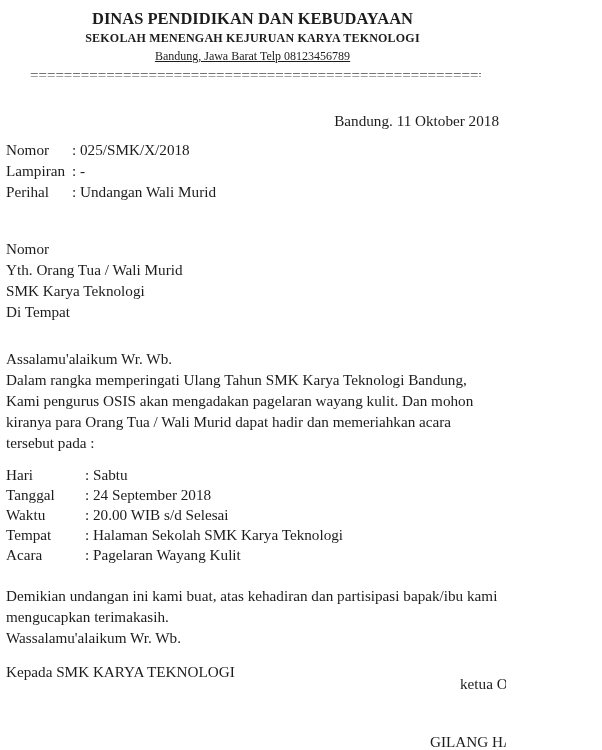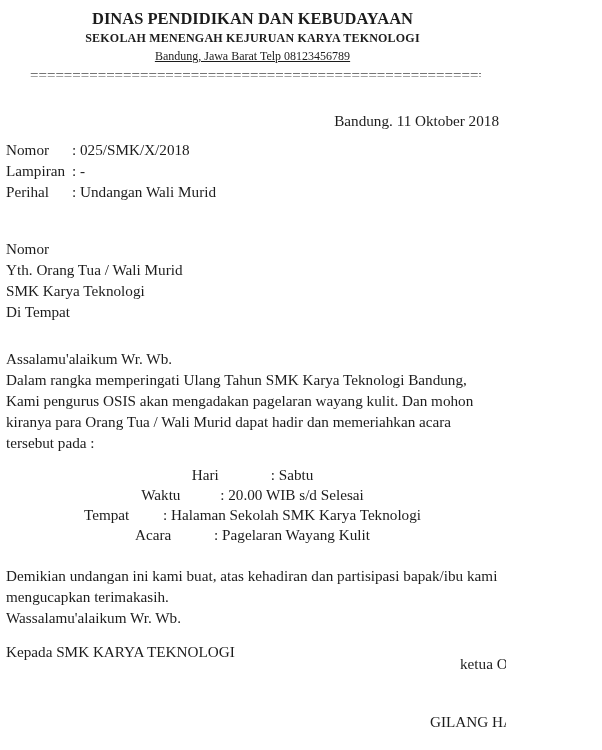--- a/index.html
+++ b/index.html
@@ -33,21 +33,21 @@
     color: #4a4a4a;
     font-size: 15px;
   }
   .date-line { text-align: right; margin-top: 28px; }
   .meta { margin-top: 8px; }
   .meta-row { display: flex; }
   .meta-label { width: 66px; flex: none; }
   .recipient { margin-top: 36px; }
   .opening { margin-top: 26px; }
   .event { margin-top: 12px; line-height: 20px; }
-  .event-row { display: flex; justify-content: center; }
+  .event-row { display: flex; }
   .event-label { width: 79px; flex: none; }
   .closing { margin-top: 20px; }
   .sig { margin-top: 13px; }
   .sig-row { position: relative; }
   .sig-right-title { position: absolute; left: 454px; top: 12px; white-space: nowrap; }
   .sig-names { position: relative; margin-top: 49px; }
   .sig-right-name { position: absolute; left: 424px; top: 0; white-space: nowrap; }
 </style>
 </head>
 <body>
@@ -90,20 +90,24 @@
     <div>Assalamu'alaikum Wr. Wb.</div>
     <div>Dalam rangka memperingati Ulang Tahun SMK Karya Teknologi Bandung, Kami pengurus OSIS akan mengadakan pagelaran wayang kulit. Dan mohon kiranya para Orang Tua / Wali Murid dapat hadir dan memeriahkan acara tersebut pada :</div>
   </div>
 
   <div class="event">
     <div class="event-row">
       <span class="event-label">Hari</span>
       <span class="event-value">: Sabtu</span>
     </div>
     <div class="event-row">
+      <span class="event-label">Tanggal</span>
+      <span class="event-value">: 24 September 2018</span>
+    </div>
+    <div class="event-row">
       <span class="event-label">Waktu</span>
       <span class="event-value">: 20.00 WIB s/d Selesai</span>
     </div>
     <div class="event-row">
       <span class="event-label">Tempat</span>
       <span class="event-value">: Halaman Sekolah SMK Karya Teknologi</span>
     </div>
     <div class="event-row">
       <span class="event-label">Acara</span>
       <span class="event-value">: Pagelaran Wayang Kulit</span>

